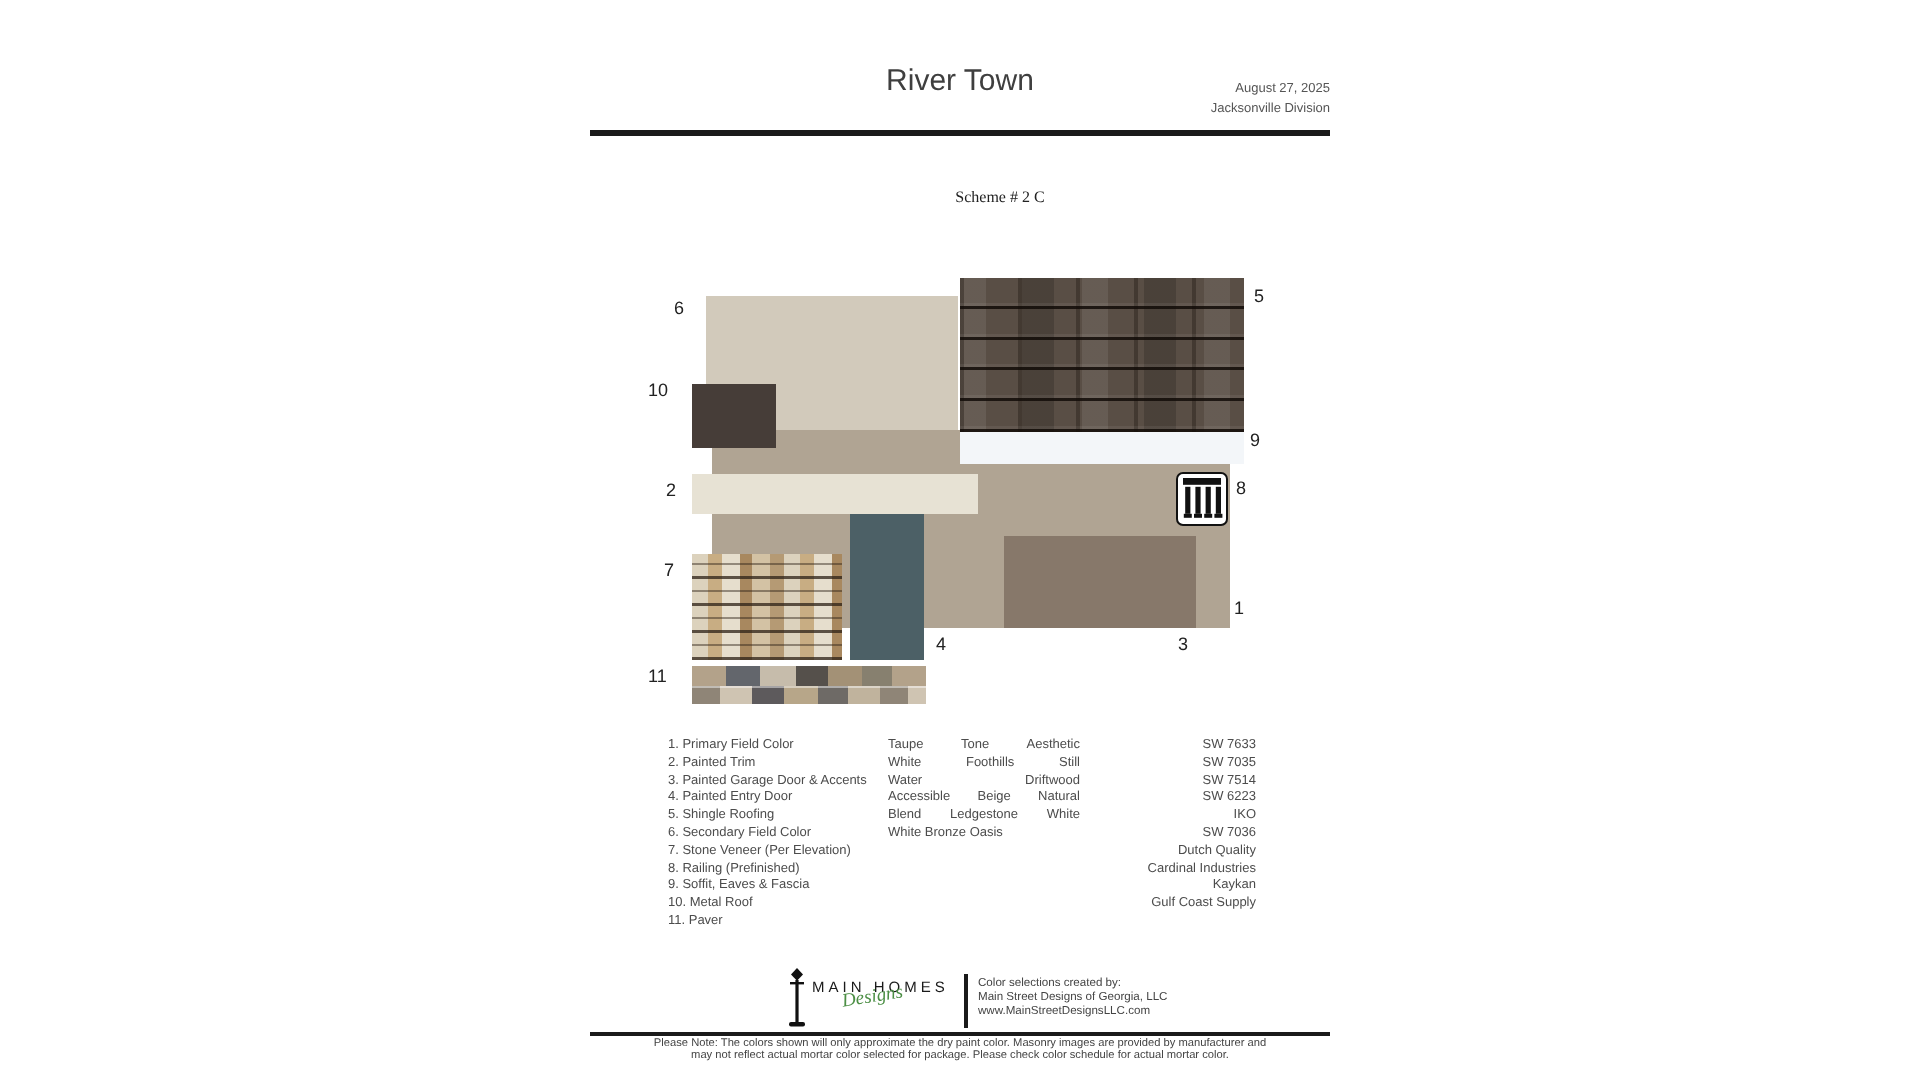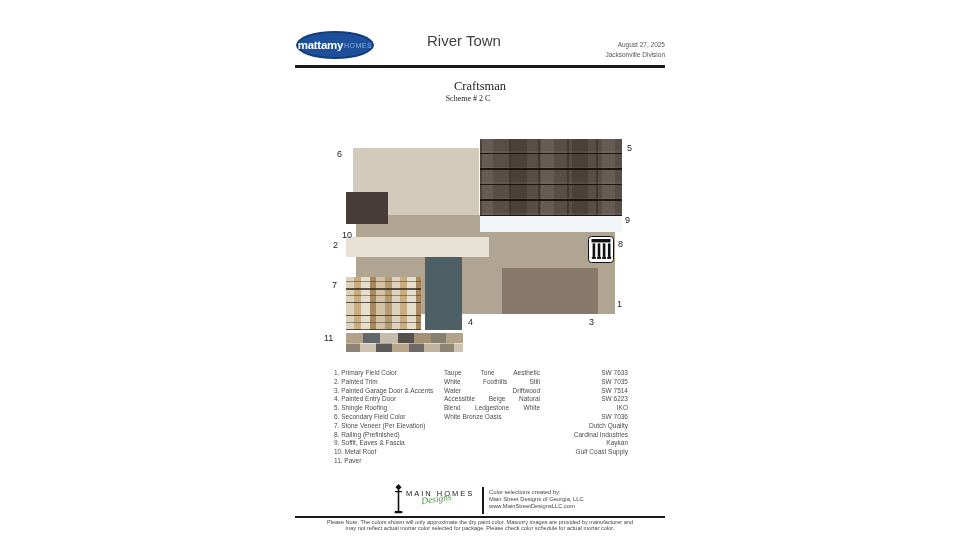--- a/index.html
+++ b/index.html
@@ -4,28 +4,28 @@
 <style>
   html,body { margin:0; padding:0; background:#ffffff; }
   body { width:960px; height:540px; position:relative; font-family:"Liberation Sans", sans-serif; overflow:hidden; }
   .abs { position:absolute; }
 
   
   .logo-ellipse { left:296px; top:31px; width:78px; height:28px; background:#1d4f9b; border:2px solid #143d7d;
                   border-radius:50%; display:flex; align-items:center; justify-content:center; box-sizing:border-box; }
   .logo-brand { color:#ffffff; font-weight:bold; font-size:11.5px; letter-spacing:-0.3px; }
   .logo-suffix { color:#8db3dc; font-size:7px; letter-spacing:0.5px; margin-left:1px; margin-top:1px; }
-  .doc-title { left:364px; top:32px; width:200px; text-align:center; font-size:15px; color:#3f3f3f; }
+  .doc-title { left:380px; top:32px; width:200px; text-align:center; font-size:15px; color:#3f3f3f; }
   .doc-subtitle { left:380px; top:52px; width:200px; text-align:center; font-size:9.5px; color:#333; }
   .date-block { left:540px; top:40px; width:125px; text-align:right; font-size:6.5px; line-height:10px; color:#555; }
   .rule-top { left:295px; top:65px; width:370px; height:2.5px; background:#1a1a1a; }
 
   
   .scheme-name { left:380px; top:79px; width:200px; text-align:center; font-family:"Liberation Serif", serif; font-size:12.5px; color:#222; }
-  .scheme-number { left:368px; top:94px; width:200px; text-align:center; font-family:"Liberation Serif", serif; font-size:8px; color:#222; }
+  .scheme-number { left:400px; top:94px; width:200px; text-align:center; font-family:"Liberation Serif", serif; font-size:8px; color:#222; }
 
   
   .sw { position:absolute; }
   .sw-6  { left:353px; top:148px; width:126px; height:67px; background:#d2cabb; }
   .sw-1  { left:356px; top:215px; width:259px; height:99px; background:#b0a493; }
   .sw-5  { left:480px; top:139px; width:142px; height:77px;
            background-color:#594e45;
            background-image:
              repeating-linear-gradient(0deg, rgba(18,12,8,.85) 0 1.5px, rgba(255,255,255,.06) 1.5px 3px, transparent 3px 15.4px),
              repeating-linear-gradient(90deg, rgba(25,18,12,.35) 0 2px, transparent 2px 29px),
@@ -65,32 +65,27 @@
   .footer-divider { left:482px; top:487px; width:1.5px; height:27px; background:#1a1a1a; }
   .credit-block { left:489px; top:489px; font-size:5.8px; line-height:7px; color:#444; }
   .rule-bottom { left:295px; top:516px; width:370px; height:2px; background:#1a1a1a; }
   .note-block { left:280px; top:519px; width:400px; text-align:center; font-size:5.6px; line-height:6.4px; color:#444; }
 </style>
 </head>
 <body>
 
 <div class="abs page" style="inset:0;">
 
-  <div class="abs logo-ellipse">
-    <span class="logo-brand">mattamy</span>
-    <span class="logo-suffix">HOMES</span>
-  </div>
   <div class="abs doc-title">River Town</div>
   <div class="abs date-block">
     <div>August 27, 2025</div>
     <div>Jacksonville Division</div>
   </div>
   <div class="abs rule-top"></div>
 
-  <div class="abs scheme-name">Craftsman</div>
   <div class="abs scheme-number">Scheme # 2 C</div>
 
   <div class="sw sw-6"></div>
   <div class="sw sw-1"></div>
   <div class="sw sw-5"></div>
   <div class="sw sw-9"></div>
   <div class="sw sw-10"></div>
   <div class="sw sw-2"></div>
   <div class="sw sw-3"></div>
   <div class="sw sw-4"></div>
@@ -108,21 +103,21 @@
       <rect x="14.8" y="7.4" width="2.6" height="13.5" fill="#111111"></rect>
       <rect x="19.9" y="7.4" width="2.6" height="13.5" fill="#111111"></rect>
       <rect x="3.9" y="20.9" width="4" height="2" fill="#111111"></rect>
       <rect x="9" y="20.9" width="4" height="2" fill="#111111"></rect>
       <rect x="14.1" y="20.9" width="4" height="2" fill="#111111"></rect>
       <rect x="19.2" y="20.9" width="4" height="2" fill="#111111"></rect>
     </svg>
   </div>
 
   <span class="sw-label" style="left:337px; top:149px;">6</span>
-  <span class="sw-label" style="left:342px; top:190px;margin-top:40px;">10</span>
+  <span class="sw-label" style="left:324px; top:190px;">10</span>
   <span class="sw-label" style="left:333px; top:240px;">2</span>
   <span class="sw-label" style="left:332px; top:280px;">7</span>
   <span class="sw-label" style="left:324px; top:333px;text-align:center;">11</span>
   <span class="sw-label" style="left:627px; top:143px;">5</span>
   <span class="sw-label" style="left:625px; top:215px;">9</span>
   <span class="sw-label" style="left:618px; top:239px;">8</span>
   <span class="sw-label" style="left:617px; top:299px;">1</span>
   <span class="sw-label" style="left:468px; top:317px;">4</span>
   <span class="sw-label" style="left:589px; top:317px;">3</span>
 

